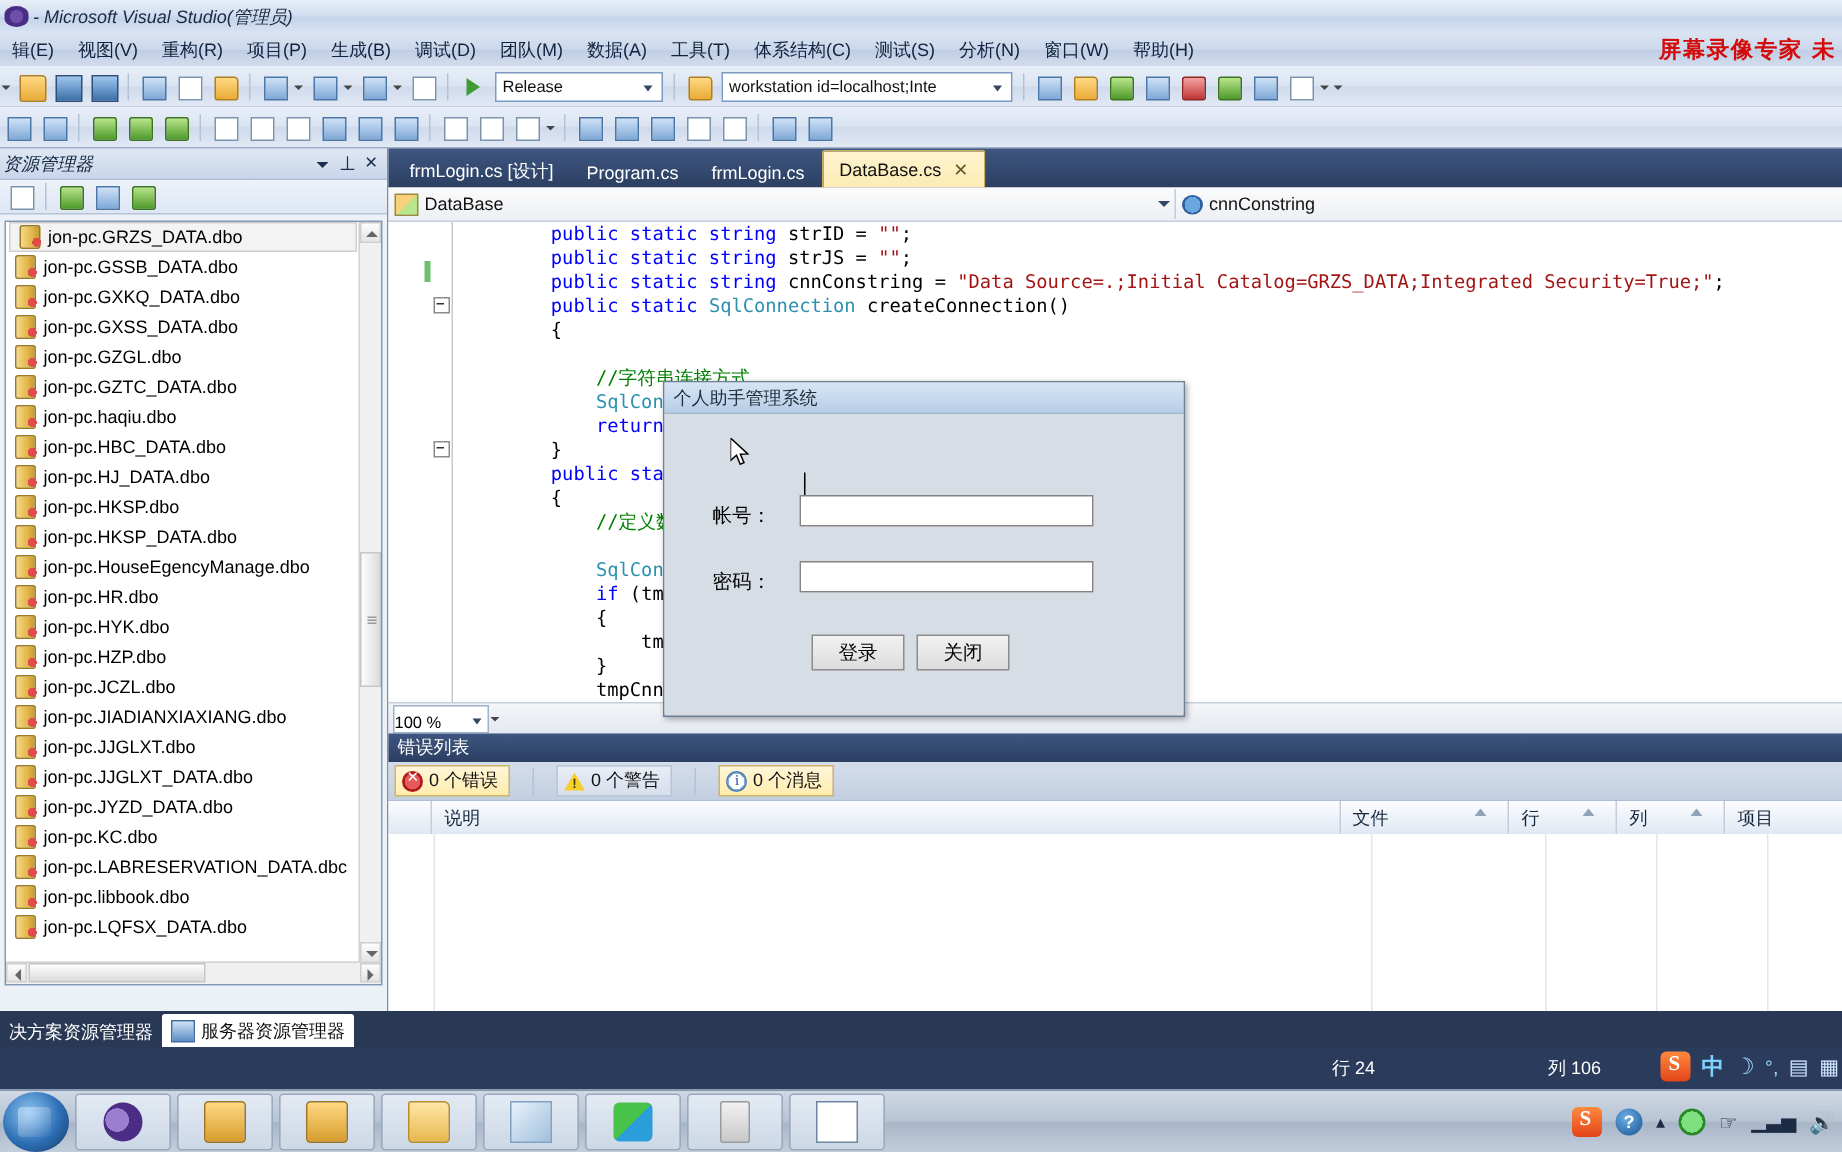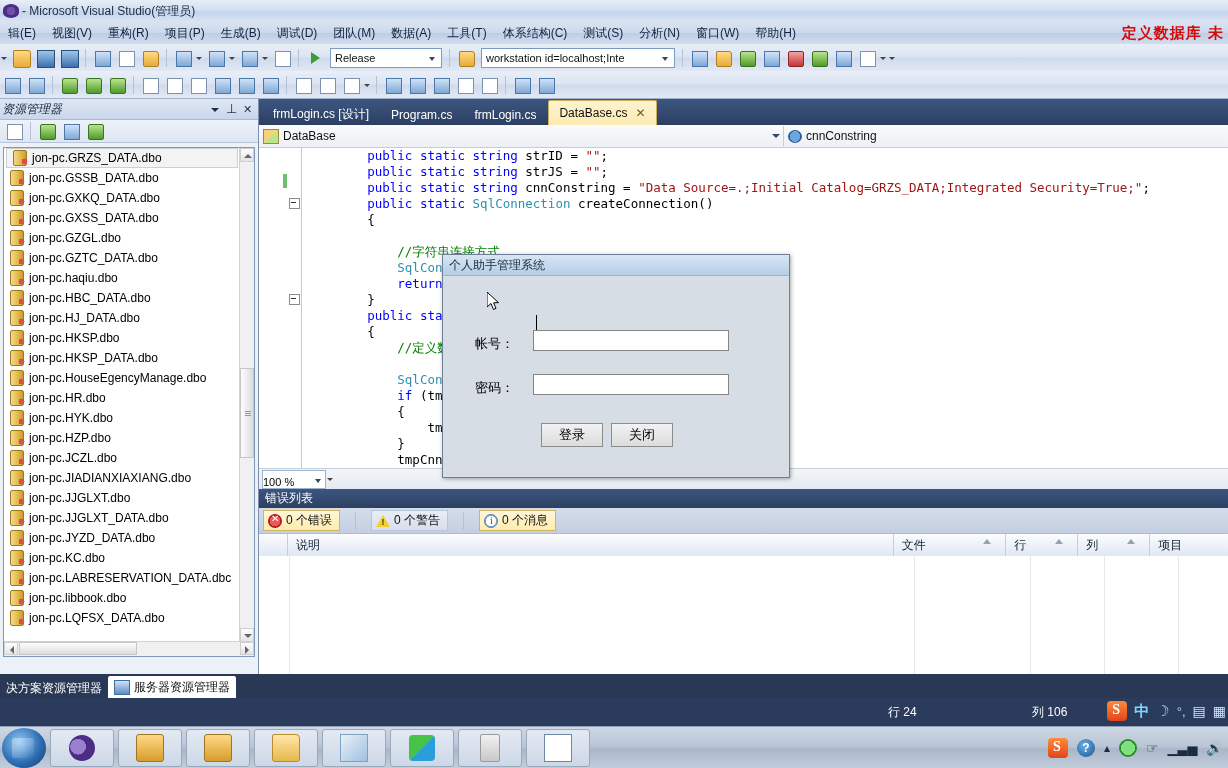--- a/index.html
+++ b/index.html
@@ -16,21 +16,21 @@
     position:absolute;left:0;top:0;width:1228px;height:22px;
     background:linear-gradient(to bottom,#e6eef7 0%,#d3def0 45%,#c5d4ea 55%,#d9e4f3 100%);
     border-bottom:1px solid #a8bcd6;
     display:flex;align-items:center;
   }
   .titlebar .vs-ico{
     width:16px;height:14px;margin-left:3px;margin-right:3px;
     background:radial-gradient(circle at 50% 50%,#6f4fa8 0 40%,#4b2d86 41% 100%);
     border-radius:50%/40%;flex:0 0 auto;
   }
-  .titlebar .ttl{font-size:12px;color:#1b2b44;white-space:nowrap;}
+  .titlebar .ttl{font-size:12px;color:#1b2b44;white-space:nowrap;font-style:italic;}
 
   
   .menubar{
     position:absolute;left:0;top:22px;width:1228px;height:22px;
     background:linear-gradient(to bottom,#dae3f1 0%,#cbd8ec 50%,#bfcde4 51%,#d2dcee 100%);
     border-bottom:1px solid #aebfd6;
     display:flex;align-items:center;
   }
   .menubar .mi{padding:2px 8px;font-size:12px;color:#10243e;white-space:nowrap;cursor:default;}
   .watermark{
@@ -318,21 +318,21 @@
     <div class="mi">调试(D)</div>
     <div class="mi">团队(M)</div>
     <div class="mi">数据(A)</div>
     <div class="mi">工具(T)</div>
     <div class="mi">体系结构(C)</div>
     <div class="mi">测试(S)</div>
     <div class="mi">分析(N)</div>
     <div class="mi">窗口(W)</div>
     <div class="mi">帮助(H)</div>
   </div>
-  <div class="watermark">定义数据库 未</div>
+  <div class="watermark">屏幕录像专家 未</div>
 
   <div class="toolbar t1">
     <div class="tarrow"></div>
     <div class="tbtn">
         <span class="ic folder"></span>
       </div>
     <div class="tbtn">
         <span class="ic disk"></span>
       </div>
     <div class="tbtn">

